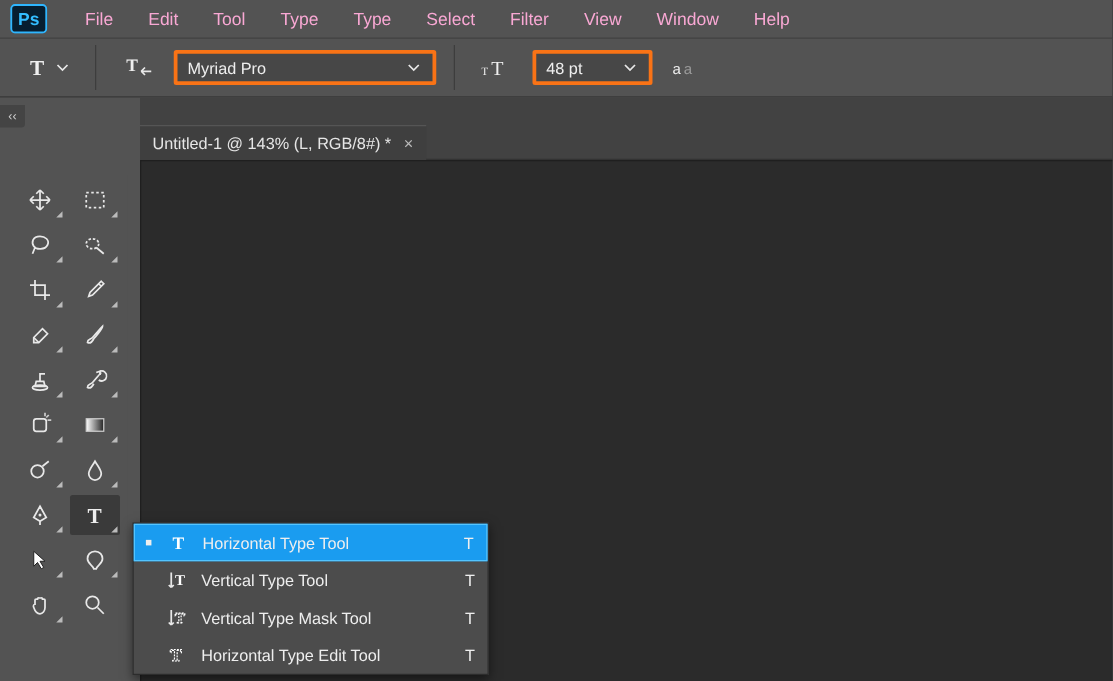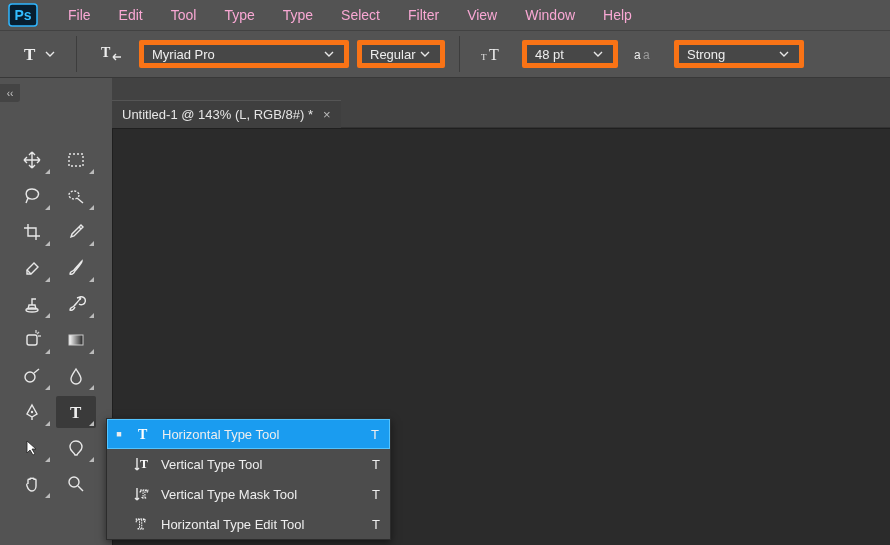--- a/index.html
+++ b/index.html
@@ -50,21 +50,21 @@
     display: flex; align-items: center; gap: 4px;
     width: 48px; height: 30px; justify-content: center;
   }
   .char-panel-icon, .size-icon, .aa-icon {
     width: 28px; height: 28px;
     display:flex; align-items:center; justify-content:center;
     margin: 0 6px;
   }
   .dropdown {
     background: #474747;
-    border: 5px solid #f97316;
+    border: 3px solid #f97316;
     height: 28px;
     display: flex; align-items: center;
     padding: 0 8px;
     position: relative;
     border-radius: 2px;
   }
   .dropdown .dd-text { flex: 1; font-size: 13px; color: #eee; }
   .dropdown .chev {
     width: 14px; display:flex; justify-content:center; align-items:center;
   }
@@ -221,28 +221,20 @@
 
   <div class="dropdown" style="width:210px">
     <span class="dd-text">Myriad Pro</span>
     <span class="chev">
         <svg width="10" height="10" viewBox="0 0 10 10">
           <path d="M1 3 L5 7 L9 3" class="ico"></path>
         </svg>
       </span>
   </div>
 
-  <div class="dropdown" style="width:88px">
-    <span class="dd-text">Regular</span>
-    <span class="chev">
-        <svg width="10" height="10" viewBox="0 0 10 10">
-          <path d="M1 3 L5 7 L9 3" class="ico"></path>
-        </svg>
-      </span>
-  </div>
 
   <div class="sep-v"></div>
 
   <div class="size-icon">
     <svg width="26" height="20" viewBox="0 0 26 20">
       <text x="0" y="16" font-family="Georgia" font-size="9" fill="#eee">T</text>
       <text x="8" y="16" font-family="Georgia" font-size="16" fill="#eee">T</text>
     </svg>
   </div>
 
@@ -255,28 +247,20 @@
       </span>
   </div>
 
   <div class="aa-icon">
     <svg width="24" height="18" viewBox="0 0 24 18">
       <text x="0" y="14" font-family="Arial" font-size="12" fill="#eee">a</text>
       <text x="9" y="14" font-family="Arial" font-size="12" fill="#eee" opacity=".45">a</text>
     </svg>
   </div>
 
-  <div class="dropdown" style="width:130px">
-    <span class="dd-text">Strong</span>
-    <span class="chev">
-        <svg width="10" height="10" viewBox="0 0 10 10">
-          <path d="M1 3 L5 7 L9 3" class="ico"></path>
-        </svg>
-      </span>
-  </div>
 </div>
 
 <div class="tab-shelf"></div>
 <div class="collapse-tab">‹‹</div>
 
 <div class="doc-tab-strip">
   <div class="doc-tab">
     <span>Untitled-1 @ 143% (L, RGB/8#) *</span>
     <span class="close-x">×</span>
   </div>

